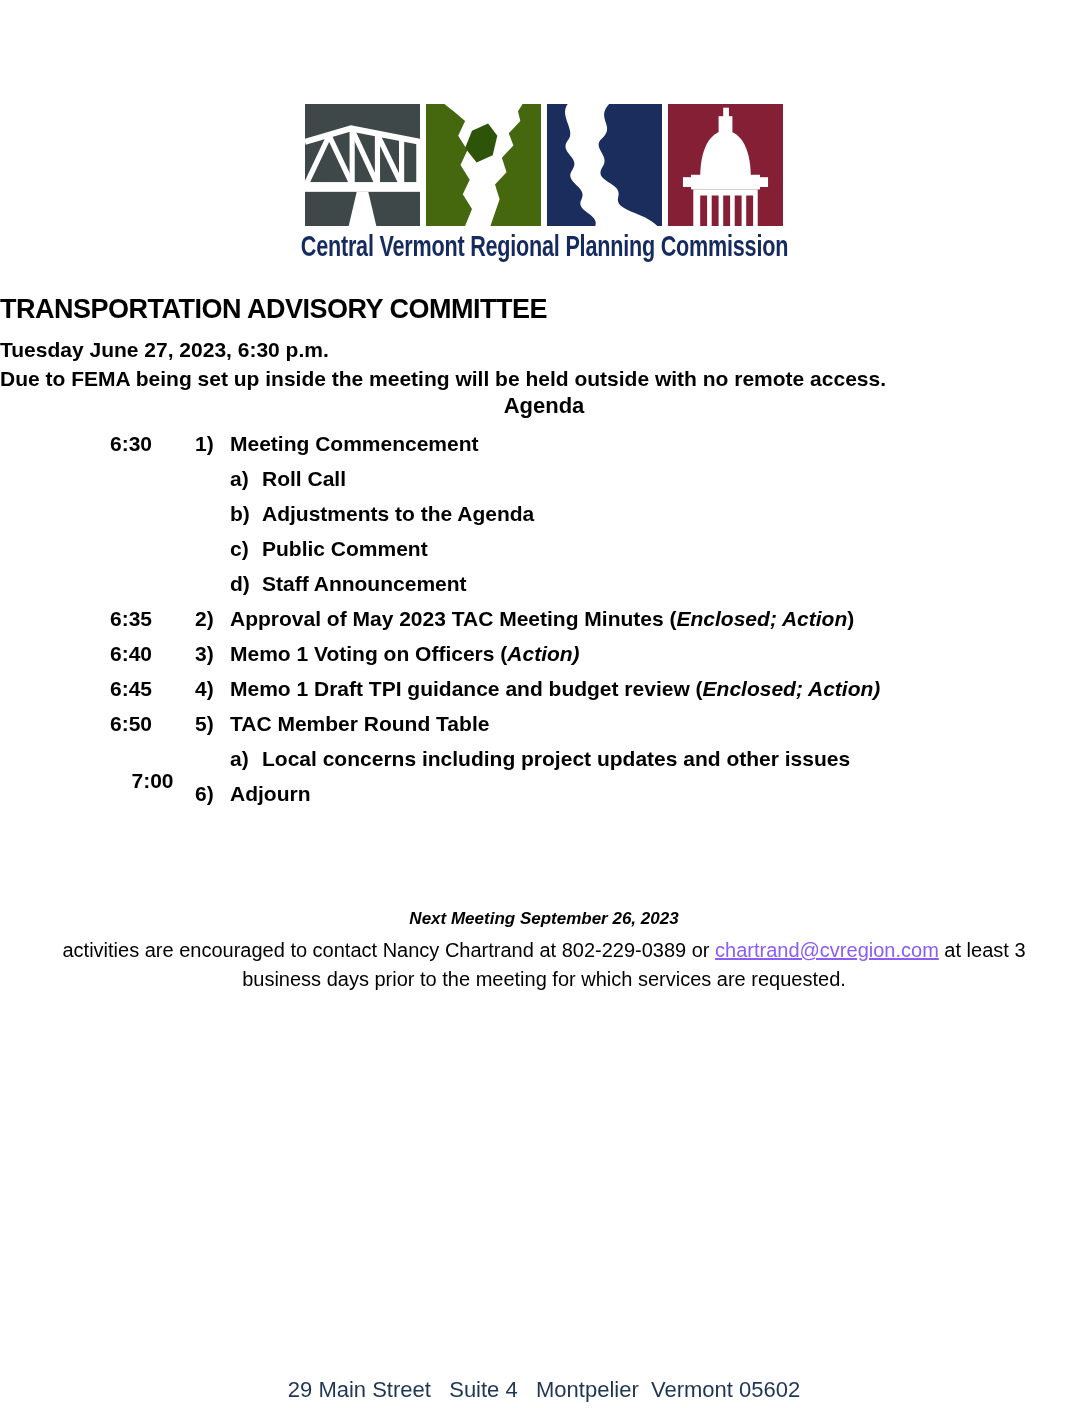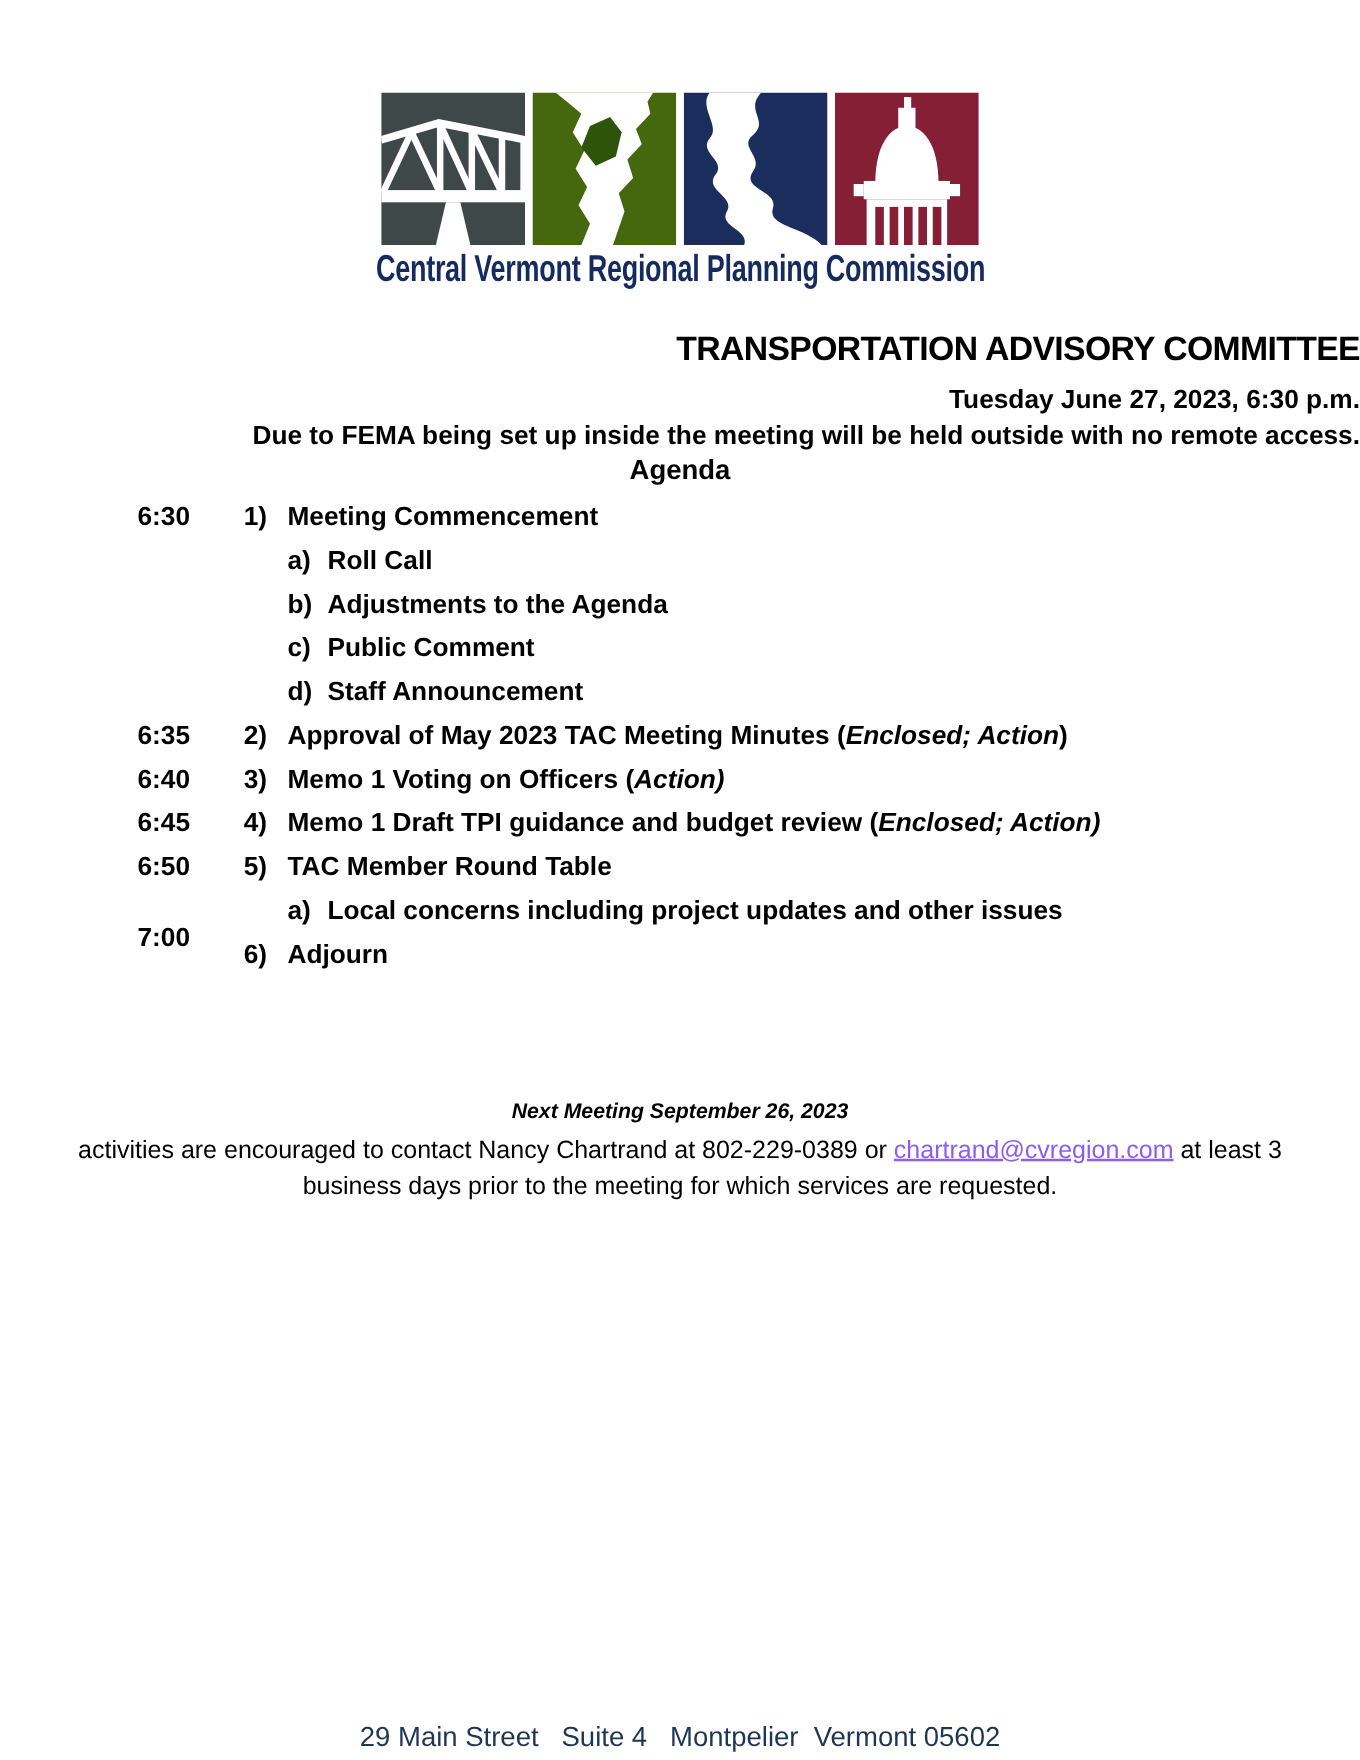--- a/index.html
+++ b/index.html
@@ -1,45 +1,45 @@
 <!DOCTYPE html>
 <html><head>
 <meta charset="utf-8">
 <title>TAC Agenda</title>
 <style>
   html,body { margin:0; padding:0; background:#ffffff; }
   body { width:1088px; height:1408px; font-family:"Liberation Sans", sans-serif; color:#000; }
   .page { position:relative; width:1088px; height:1408px; background:#fff; overflow:hidden; }
 
   
-  .logo { padding-top:74px; display:flex; flex-direction:column; align-items:center; }
+  .logo { padding-top:104px; display:flex; flex-direction:column; align-items:center; }
   .tiles { display:flex; gap:6px; }
   .tiles svg { width:115px; height:122px; display:block; }
   .wordmark { margin-top:3px; font-size:30px; font-weight:bold; color:#152a5e;
               white-space:nowrap; transform:scaleX(0.72); transform-origin:center;
               letter-spacing:-0.3px; display:inline-block; }
   .wordmark-wrap { text-align:center; width:100%; }
 
   
-  .header { text-align:right; margin-top:30px; }
+  .header { text-align:left; margin-top:30px; }
   .title { font-size:27px; font-weight:bold; letter-spacing:-0.5px; line-height:32px; }
   .subline { font-size:21px; font-weight:bold; line-height:29px; white-space:pre-wrap; }
   .subline.first { margin-top:10px; }
 
   
   .agenda-heading { text-align:center; font-size:22px; font-weight:bold; line-height:26px; }
   .agenda { margin-top:7px; font-size:21px; }
   .a-row { display:flex; padding-left:110px; height:35px; line-height:35px;font-weight:bold; }
   .a-row .t  { width:85px; }
   .a-row .n  { width:35px; }
   .a-row .sp { width:120px; }
   .a-row .lt { width:32px; }
   .a-row .tx { flex:1; white-space:nowrap; }
   .it { font-style:italic; }
-  .t.up { position:relative; top:-13px; }
+  .t.up { position:relative; top:-13px;text-align:center; }
 
   
   .next-meeting { text-align:center; font-size:17px; font-weight:bold; font-style:italic;
                   margin-top:95px; line-height:25px; }
   .accessibility { margin-top:5px; text-align:center; font-size:20px; line-height:29px; }
   .accessibility .line { white-space:nowrap; }
   .accessibility a { color:#8b5cf6; text-decoration:underline; }
 
   
   .footer { position:absolute; left:0; right:0; top:1320px; text-align:center;

